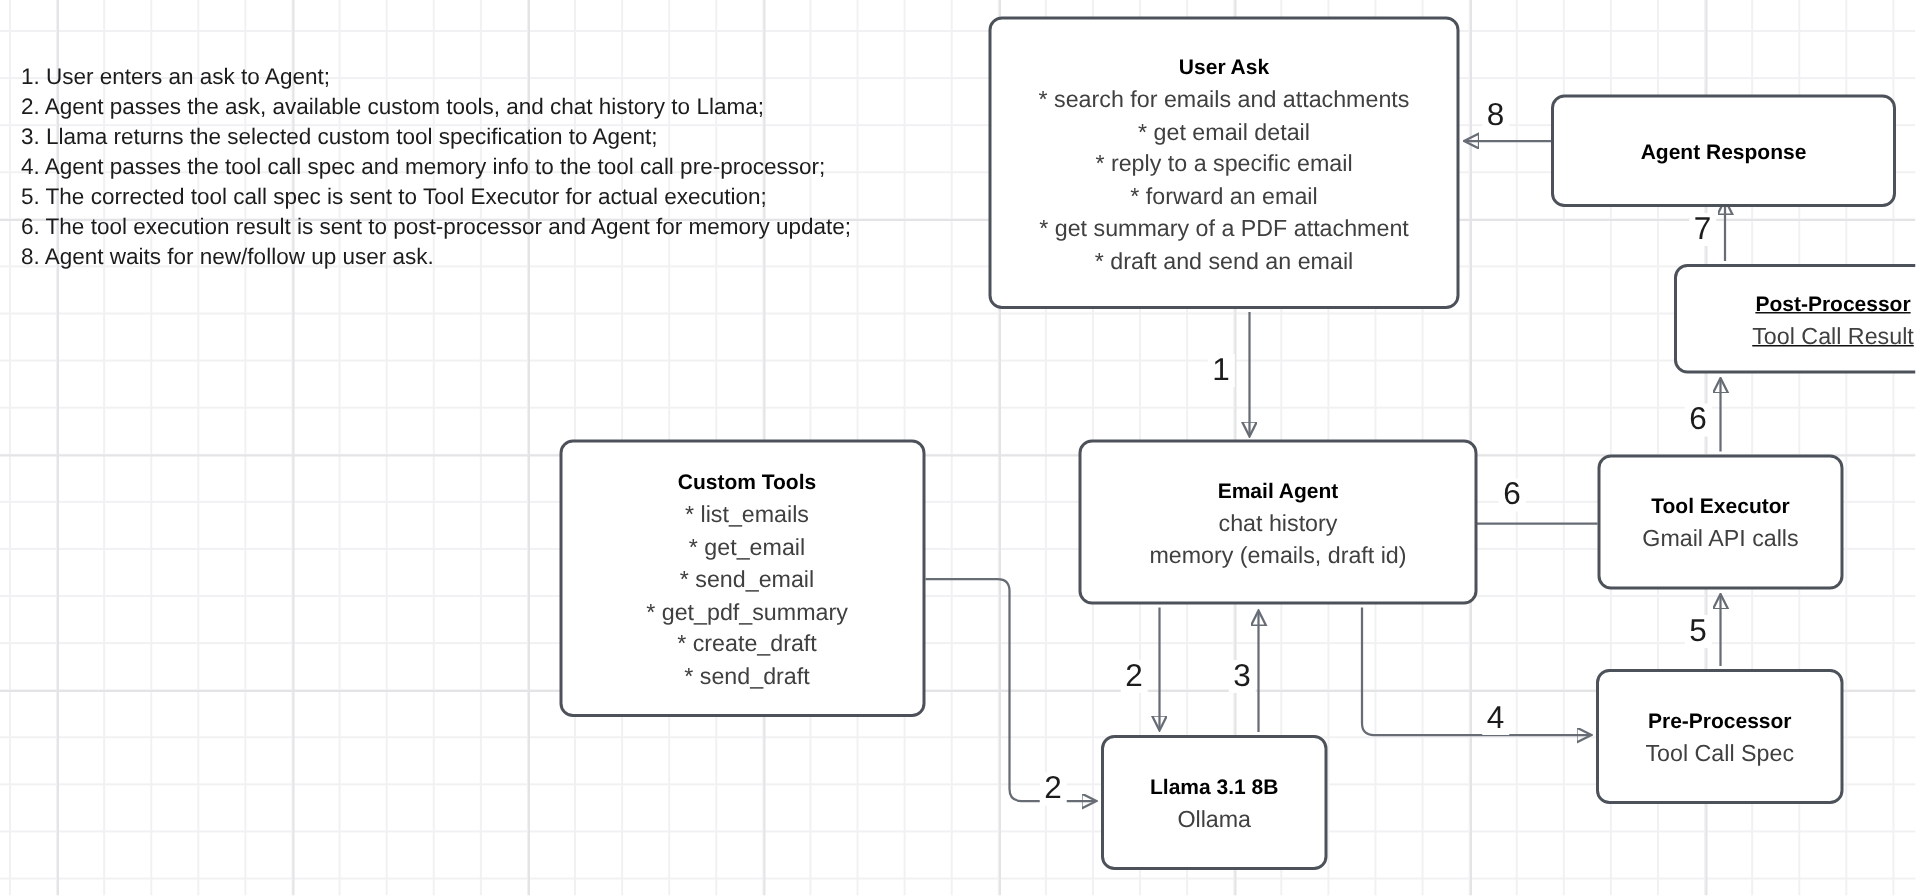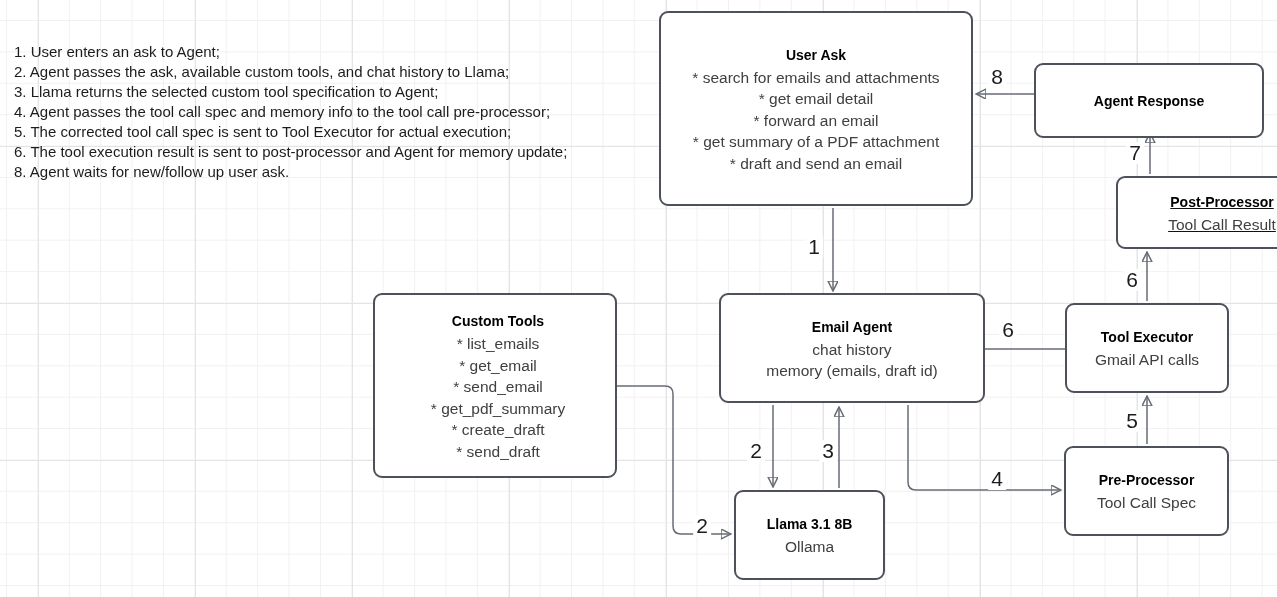--- a/index.html
+++ b/index.html
@@ -68,20 +68,21 @@
     <path d="M908,405 L908,482 Q908,490 916,490 L1060,490" marker-end="url(#arr)"></path>
     <path d="M773,405 L773,486" marker-end="url(#arr)"></path>
     <path d="M839,488 L839,408" marker-end="url(#arr)"></path>
     <path d="M617,386 L665,386 Q673,386 673,394 L673,526 Q673,534 681,534 L730,534" marker-end="url(#arr)"></path>
   </svg>
 
   <div class="node" style="left:659px;top:11px;width:314px;height:195px;">
     <div class="title">User Ask</div>
     <div class="line">* search for emails and attachments</div>
     <div class="line">* get email detail</div>
+    <div class="line">* reply to a specific email</div>
     <div class="line">* forward an email</div>
     <div class="line">* get summary of a PDF attachment</div>
     <div class="line">* draft and send an email</div>
   </div>
 
   <div class="node" style="left:1034px;top:63px;width:230px;height:75px;">
     <div class="title">Agent Response</div>
   </div>
 
   <div class="node" style="left:1116px;top:176px;width:212px;height:73px;text-decoration:underline;">

